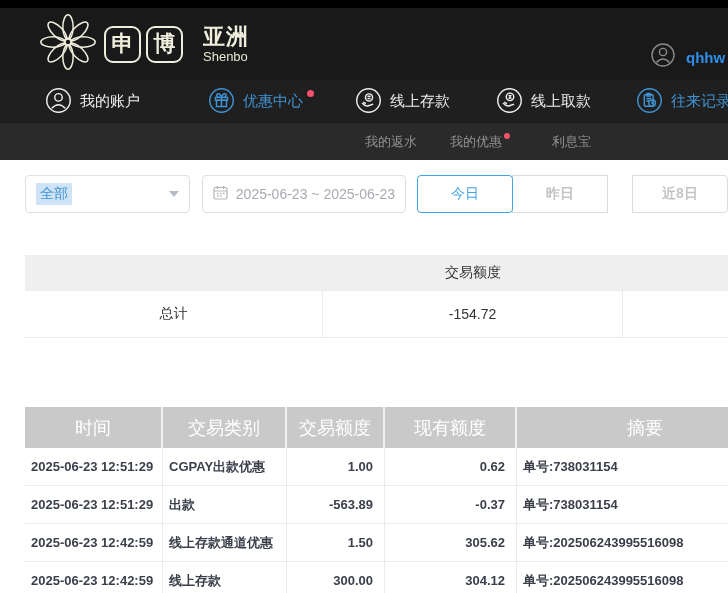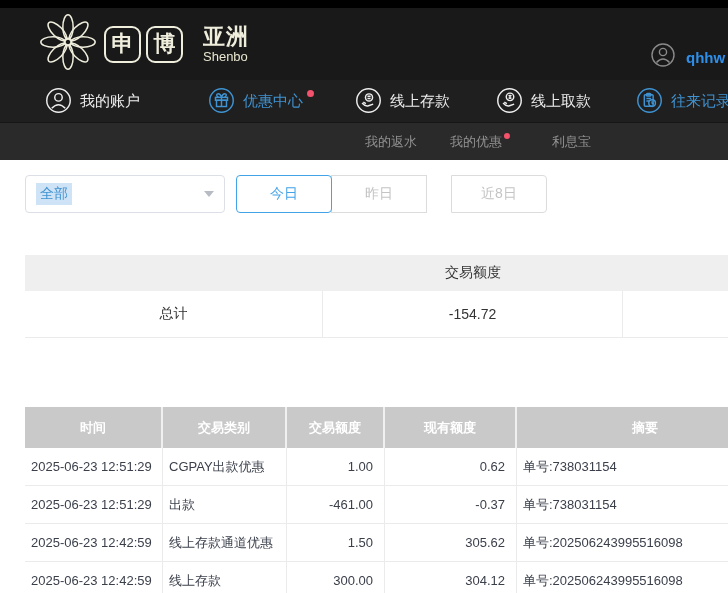--- a/index.html
+++ b/index.html
@@ -40,45 +40,45 @@
     background:#fff; display:flex; align-items:center; padding:0 10px; cursor:pointer; }
   .select-value { background:#cfe3f6; color:#3f93d2; font-size:14px; padding:2px 4px; }
   .select-caret { margin-left:auto; width:0; height:0; border-left:5px solid transparent;
     border-right:5px solid transparent; border-top:6px solid #b7bcc4; }
   .date-box { width:236px; height:38px; border:1px solid #dcdfe6; border-radius:4px;
     background:#fff; display:flex; align-items:center; padding:0 10px; margin-left:12px; cursor:pointer; }
   .date-text { color:#a8abb2; font-size:14px; margin-left:8px; white-space:nowrap; }
   .btn-group { display:flex; margin-left:11px; }
   .qbtn { height:38px; width:96px; background:#fff; border:1px solid #dcdcdc; color:#c4c4c4;
     font-size:14px; cursor:pointer; font-family:inherit; }
-  .qbtn + .qbtn { margin-left:-1px; }
+  .qbtn + .qbtn { margin-left:-1px;font-weight:bold; }
   .qbtn:first-child { border-radius:4px 0 0 4px; }
   .qbtn:last-child { border-radius:0 4px 4px 0;margin-left:24px; }
   .qbtn.active { border:1px solid #43a3e8; color:#43a3e8; position:relative; z-index:2; border-radius:4px; }
 
   
   .summary { margin:42px 0 0 25px; width:900px; font-size:14px; color:#333; }
   .summary-head { height:36px; background:#efefef; display:grid; grid-template-columns:298px 300px 302px; }
   .summary-head div { display:flex; align-items:center; justify-content:center; }
   .summary-row { height:47px; display:grid; grid-template-columns:298px 300px 302px;
     border-bottom:1px solid #ebebeb; }
   .summary-row div { display:flex; align-items:center; justify-content:center; border-right:1px solid #ebebeb; }
   .summary-row div:last-child { border-right:none; }
 
   
   .txn { margin:69px 0 0 25px; width:748px; font-size:13px; color:#3a3f4a; }
   .txn-head { height:41px; background:#c9c9c9; display:grid;
     grid-template-columns:138px 124px 98px 132px 256px; }
   .txn-head div { display:flex; align-items:center; justify-content:center; color:#fff;
-    font-weight:bold; font-size:13px; border-right:2px solid #f0f0f0; }
+    font-weight:normal; font-size:18px; border-right:2px solid #f0f0f0; }
   .txn-head div:last-child { border-right:none; }
   .txn-row { display:grid; grid-template-columns:138px 124px 98px 132px 256px;
     border-bottom:1px solid #ebebeb; min-height:38px; }
   .txn-row div { display:flex; align-items:center; border-right:1px solid #ebebeb;
-    padding:3px 6px; line-height:17px; }
+    padding:3px 6px; line-height:17px;font-weight:bold; }
   .txn-row div:last-child { border-right:none; }
   .cell-time { white-space:nowrap; }
   .cell-amount, .cell-balance { justify-content:flex-end; padding-right:11px !important; }
   .cell-summary { white-space:nowrap; }
 </style>
 </head>
 <body>
 
 <div class="topbar"></div>
 
@@ -195,20 +195,30 @@
   <div class="subnav-item" style="left:552px">
     <span>利息宝</span>
   </div>
 </div>
 
 <div class="filters">
   <div class="select-box">
     <span class="select-value">全部</span>
     <span class="select-caret"></span>
   </div>
+  <div class="date-box">
+    <span>
+      <svg width="15" height="15" viewBox="0 0 15 15" fill="none" stroke="#b5b5b5" stroke-width="1.2">
+        <rect x="1" y="2.5" width="13" height="11.5" rx="1.5"></rect>
+        <path d="M4.5 1 v3 M10.5 1 v3 M1 6 h13"></path>
+        <path d="M4 8.5 h1.5 M7 8.5 h1.5 M10 8.5 h1.5 M4 11 h1.5 M7 11 h1.5" stroke-width="1.4"></path>
+      </svg>
+    </span>
+    <span class="date-text">2025-06-23 ~ 2025-06-23</span>
+  </div>
   <div class="btn-group">
     <button class="qbtn active">今日</button>
     <button class="qbtn">昨日</button>
     <button class="qbtn">近8日</button>
   </div>
 </div>
 
 <div class="summary">
   <div class="summary-head">
     <div></div>
@@ -235,21 +245,21 @@
     <div class="cell-time">2025-06-23 12:51:29</div>
     <div class="cell-type">CGPAY出款优惠</div>
     <div class="cell-amount">1.00</div>
     <div class="cell-balance">0.62</div>
     <div class="cell-summary">单号:738031154</div>
   </div>
 
   <div class="txn-row">
     <div class="cell-time">2025-06-23 12:51:29</div>
     <div class="cell-type">出款</div>
-    <div class="cell-amount">-461.00</div>
+    <div class="cell-amount">-563.89</div>
     <div class="cell-balance">-0.37</div>
     <div class="cell-summary">单号:738031154</div>
   </div>
 
   <div class="txn-row">
     <div class="cell-time">2025-06-23 12:42:59</div>
     <div class="cell-type">线上存款通道优惠</div>
     <div class="cell-amount">1.50</div>
     <div class="cell-balance">305.62</div>
     <div class="cell-summary">单号:202506243995516098</div>

